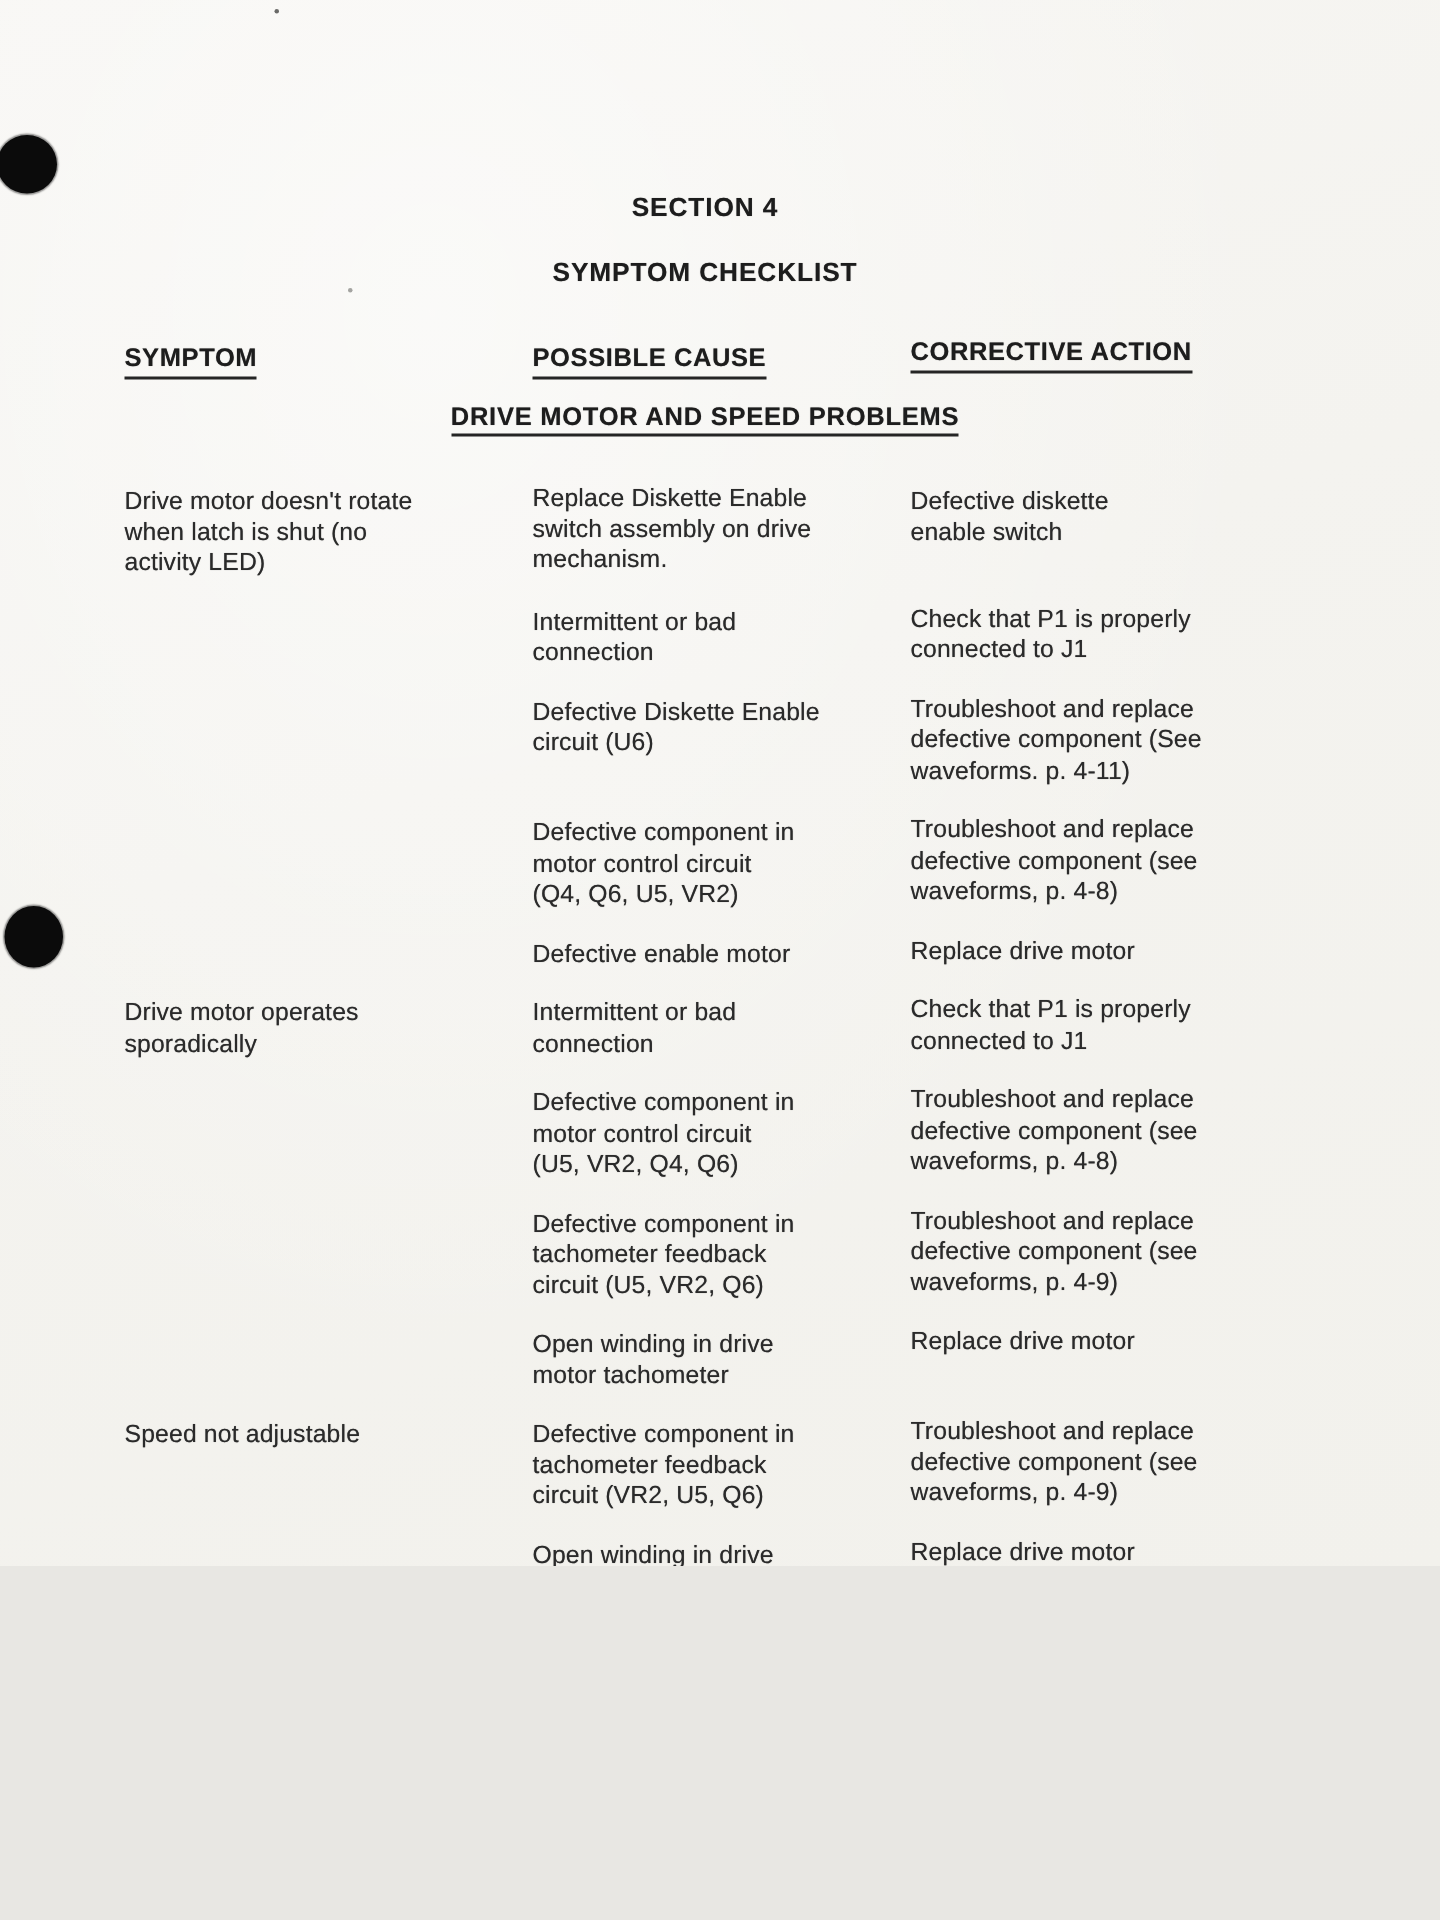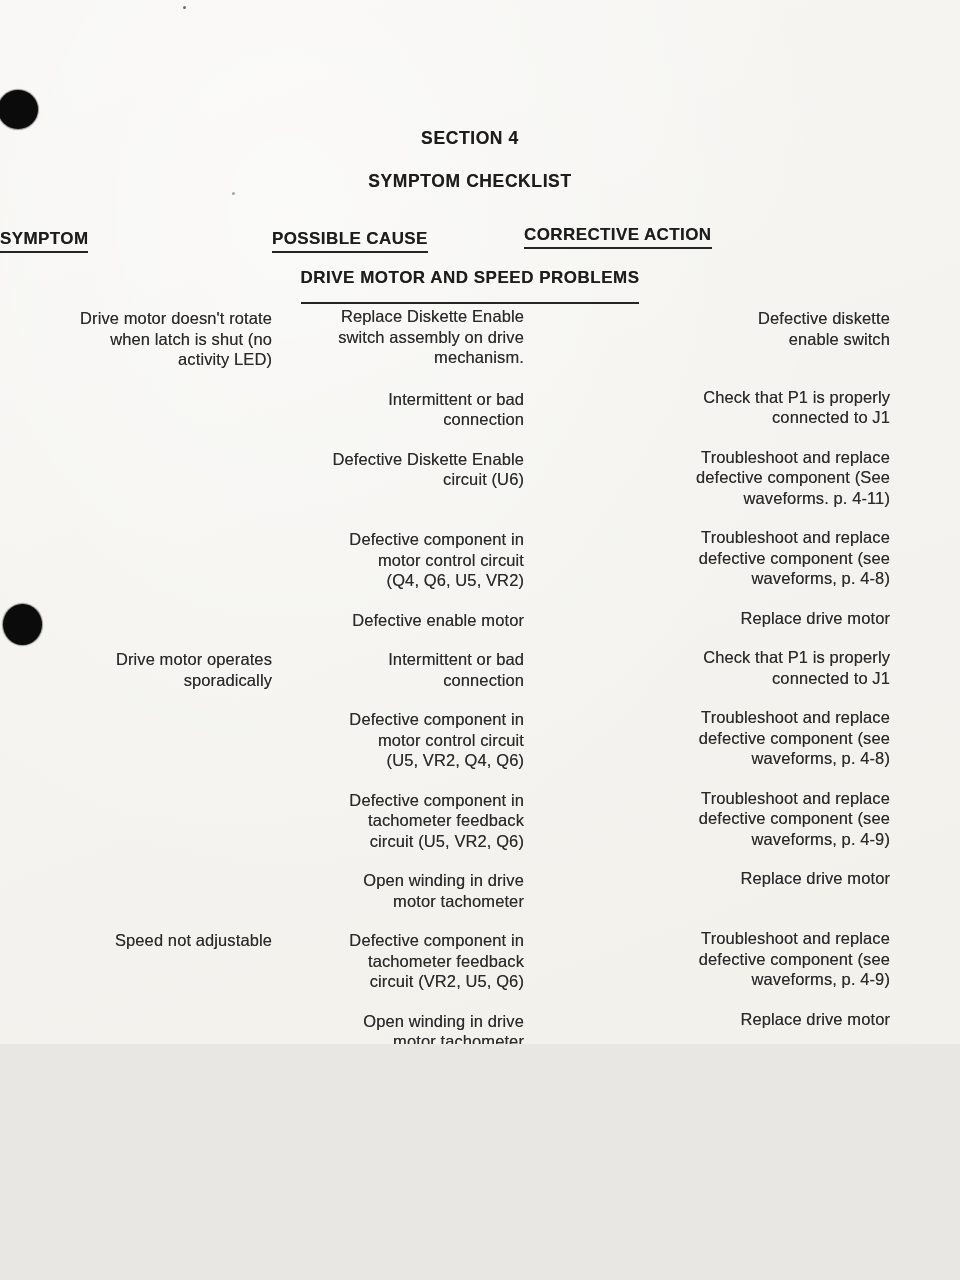--- a/index.html
+++ b/index.html
@@ -57,22 +57,22 @@
     font-weight: bold;
     line-height: 21px;
     letter-spacing: 0.6px;
     color: #1d1d1d;
   }
   h2 { margin-top: 22px; }
   
   .grid-cols {
     display: grid;
     grid-template-columns: 272px 252px 1fr;
+    padding-left: 83px;
     padding-right: 70px;
-    text-align: right;
   }
   .colheads { margin-top: 37px; }
   .colhead {
     justify-self: start;
     font-weight: bold;
     font-size: 17px;
     letter-spacing: 0.4px;
     color: #1d1d1d;
     border-bottom: 2px solid #252525;
     padding-bottom: 2px;
@@ -82,24 +82,24 @@
     margin: 15px 0 0;
     text-align: center;
     transform: translateX(-10px);
     font-size: 17px;
     font-weight: bold;
     letter-spacing: 0.5px;
     color: #1d1d1d;
   }
   h3 .u {
     border-bottom: 2px solid #252525;
-    padding-bottom: 15px;
-  }
-  
-  .table { margin-top: 20px; }
+    padding-bottom: 2px;
+  }
+  
+  .table { margin-top: 36px; }
   .row { margin-bottom: 19px; }
   .cell {
     white-space: pre-line;
     font-size: 16.5px;
     line-height: 20.5px;
     letter-spacing: 0.1px;
   }
   .cell-action { transform: translateY(-2px); }
   
   .footer {

